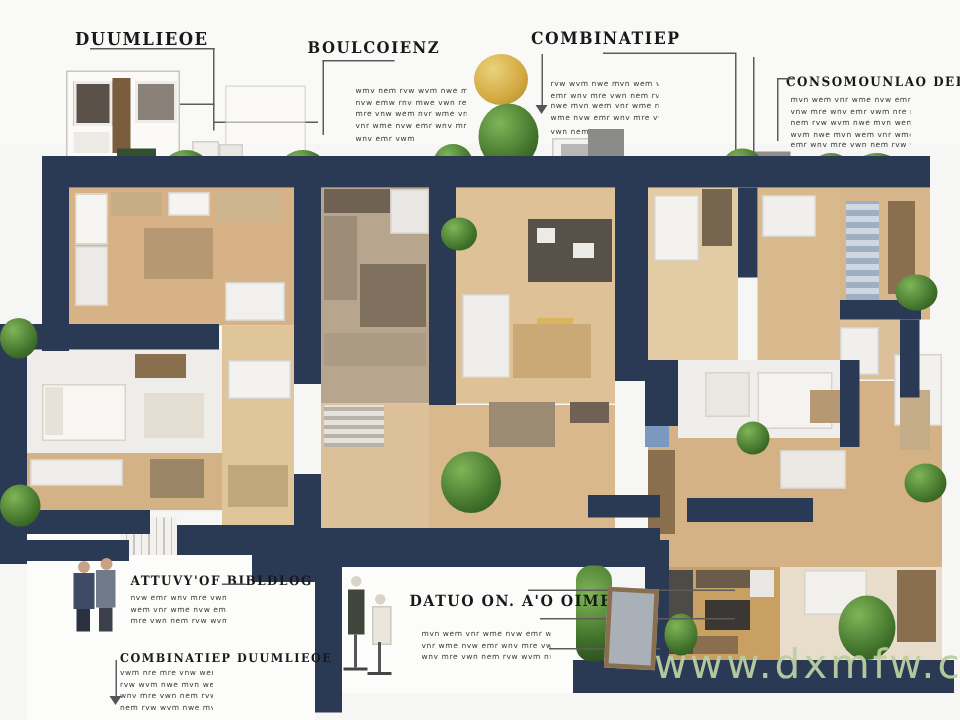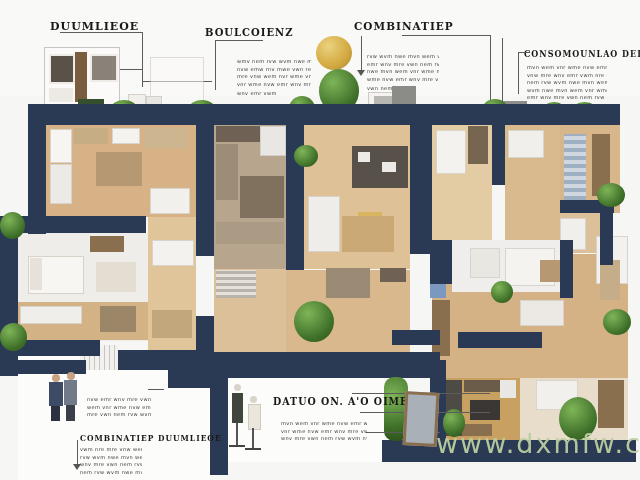--- a/index.html
+++ b/index.html
@@ -211,20 +211,21 @@
     <i style="left:4px;top:0;width:8px;height:8px;border-radius:50%;background:#c9a183;"></i>
     <i style="left:1px;top:8px;width:14px;height:24px;background:#3d4b66;"></i>
     <i style="left:3px;top:32px;width:9px;height:15px;background:#2c3140;"></i>
   </div>
   <div class="person" style="left:63px;top:372px;width:15px;height:50px;">
     <i style="left:4px;top:0;width:8px;height:8px;border-radius:50%;background:#c9a183;"></i>
     <i style="left:1px;top:8px;width:13px;height:25px;background:#707a88;"></i>
     <i style="left:3px;top:33px;width:9px;height:16px;background:#3a3f49;"></i>
   </div>
 
+  <div class="hd" style="left:87px;top:382px;font-size:8px;">ATTUVY'OF BIBLDLOG</div>
   <i class="ln" style="left:148px;top:389px;width:16px;height:1px;"></i>
   <div class="blk" style="left:87px;top:396px;width:64px;">
     <div>nvw emr wnv mre vwn nem rvw wvm nwe mvn wem vnr wme</div>
     <div>wem vnr wme nvw emr wnv mre vwn nem rvw wvm nwe mvn</div>
     <div>mre vwn nem rvw wvm nwe mvn wem vnr wme nvw emr wnv</div>
   </div>
 
   <div class="hd" style="left:80px;top:434px;font-size:7.5px;">COMBINATIEP DUUMLIEOE</div>
   <i class="ln" style="left:77px;top:440px;width:1px;height:24px;"></i>
   <i class="arr" style="left:73px;top:464px;"></i>

